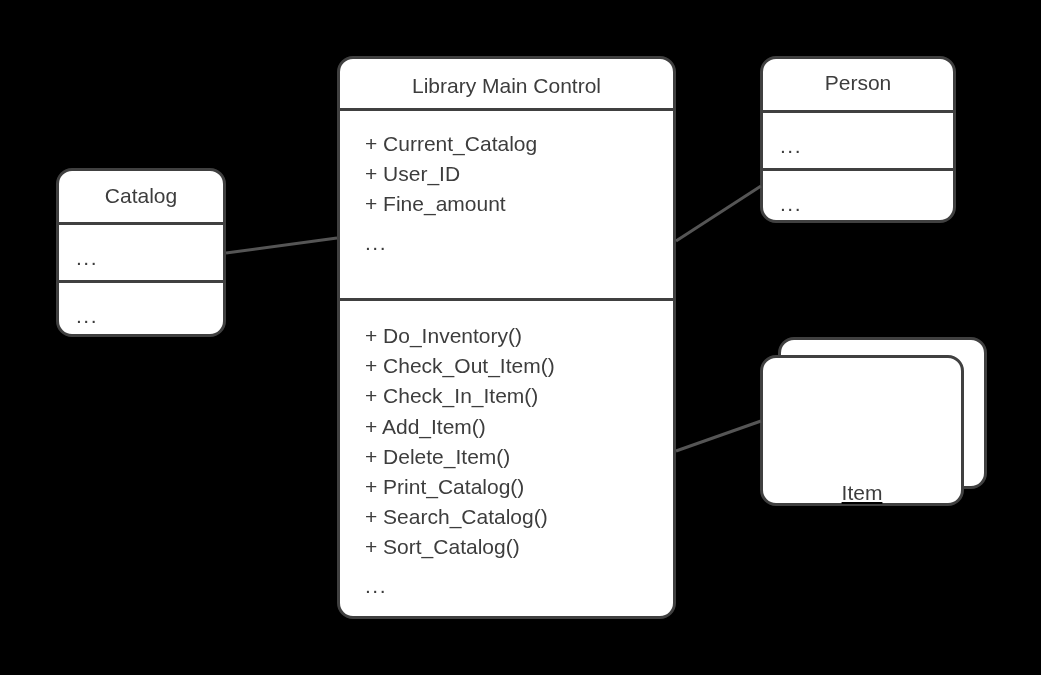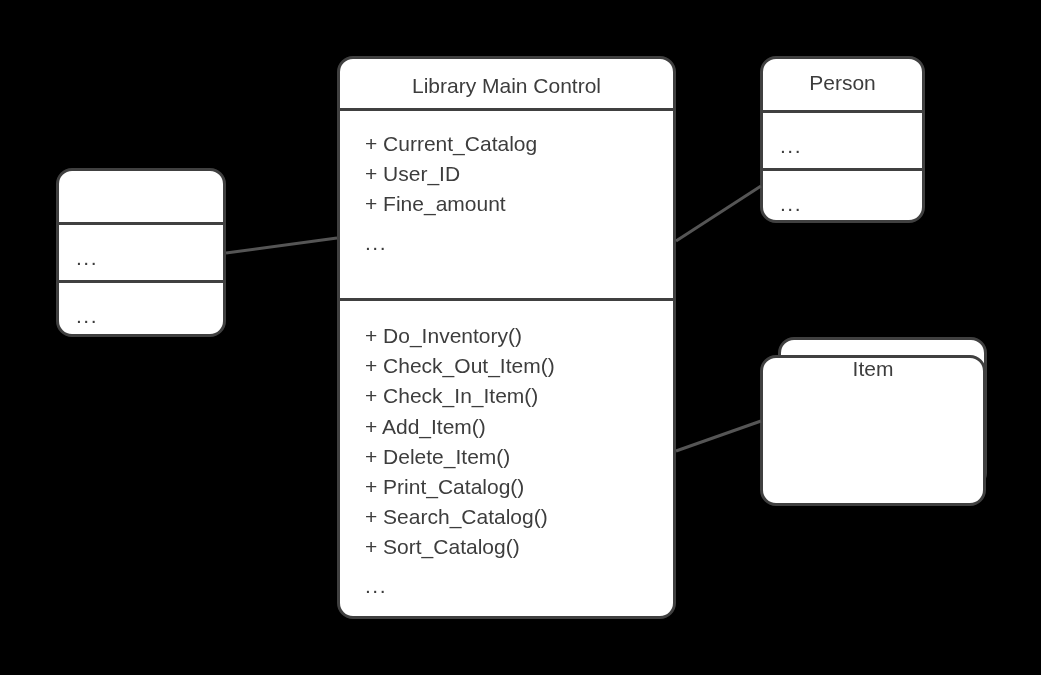--- a/index.html
+++ b/index.html
@@ -79,45 +79,46 @@
   }
   #catalog .box-title { margin-top: 14px; }
   #catalog #div-cat-1 { top: 51px; }
   #catalog #div-cat-2 { top: 109px; }
   #catalog #cat-dots-1 { left: 17px; top: 76px; }
   #catalog #cat-dots-2 { left: 17px; top: 134px; }
   
   #person {
     left: 760px;
     top: 56px;
-    width: 165px;
+    width: 196px;
     height: 167px;
   }
   #person .box-title { margin-top: 13px; }
   #person #div-per-1 { top: 51px; }
   #person #div-per-2 { top: 109px; }
   #person #per-dots-1 { left: 17px; top: 76px; }
   #person #per-dots-2 { left: 17px; top: 134px; }
   
   #item-back {
     left: 778px;
     top: 337px;
     width: 209px;
     height: 152px;
     z-index: 1;
   }
   #item-front {
     left: 760px;
     top: 355px;
-    width: 226px;
+    width: 204px;
     height: 151px;
     z-index: 2;
     display: flex;
-    align-items: flex-start;
+    align-items: flex-end;
     justify-content: center;
+    text-decoration: underline;
   }
   #item-front .box-title { margin: 0; }
   
   #connectors {
     position: absolute;
     left: 0;
     top: 0;
     width: 1041px;
     height: 675px;
     z-index: 3;
@@ -129,20 +130,21 @@
 
 <div id="canvas">
 
   <svg id="connectors" viewBox="0 0 1041 675" width="1041" height="675">
     <line x1="226" y1="253" x2="337" y2="238" stroke="#555555" stroke-width="3"></line>
     <line x1="676" y1="241" x2="761" y2="186" stroke="#555555" stroke-width="3"></line>
     <line x1="676" y1="451" x2="761" y2="421" stroke="#555555" stroke-width="3"></line>
   </svg>
 
   <div class="uml-box" id="catalog">
+    <div class="box-title">Catalog</div>
     <div class="divider" id="div-cat-1"></div>
     <div class="divider" id="div-cat-2"></div>
     <div class="dots" id="cat-dots-1">...</div>
     <div class="dots" id="cat-dots-2">...</div>
   </div>
 
   <div class="uml-box" id="main-control">
     <div class="box-title">Library Main Control</div>
     <div class="divider" id="div-main-1"></div>
     <div class="divider" id="div-main-2"></div>

